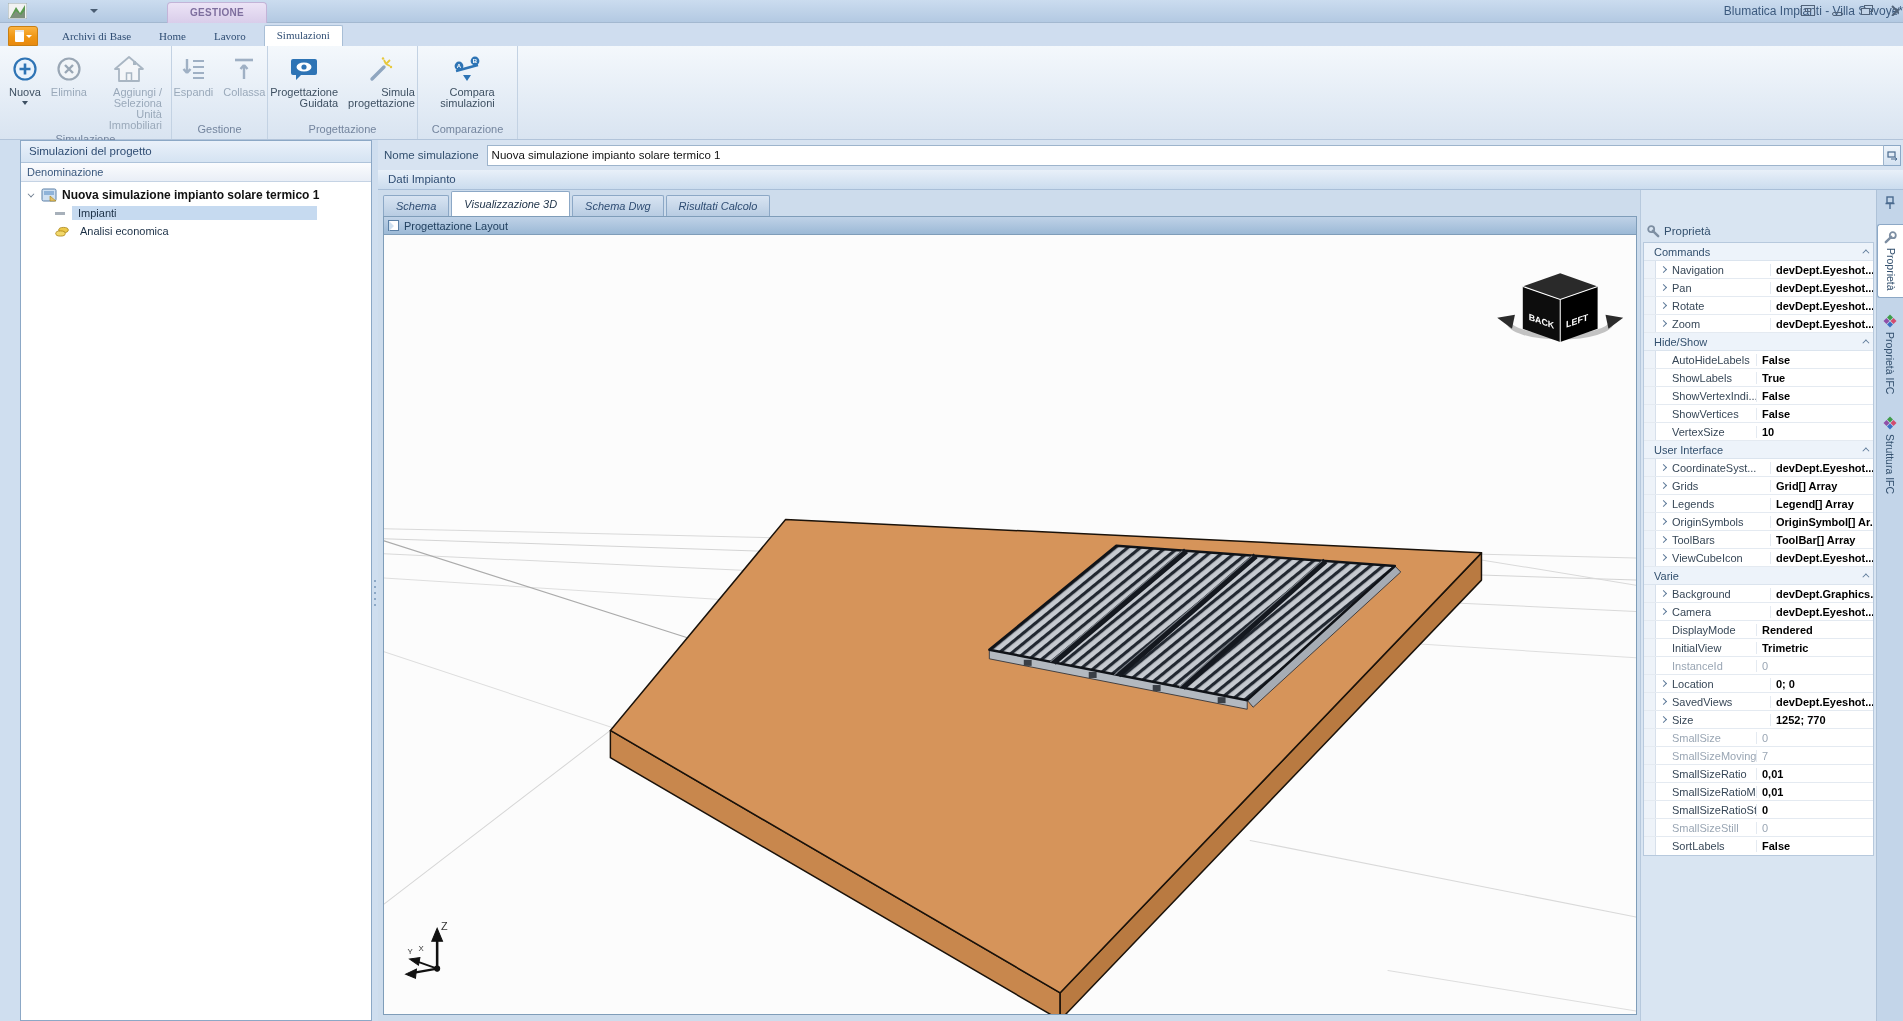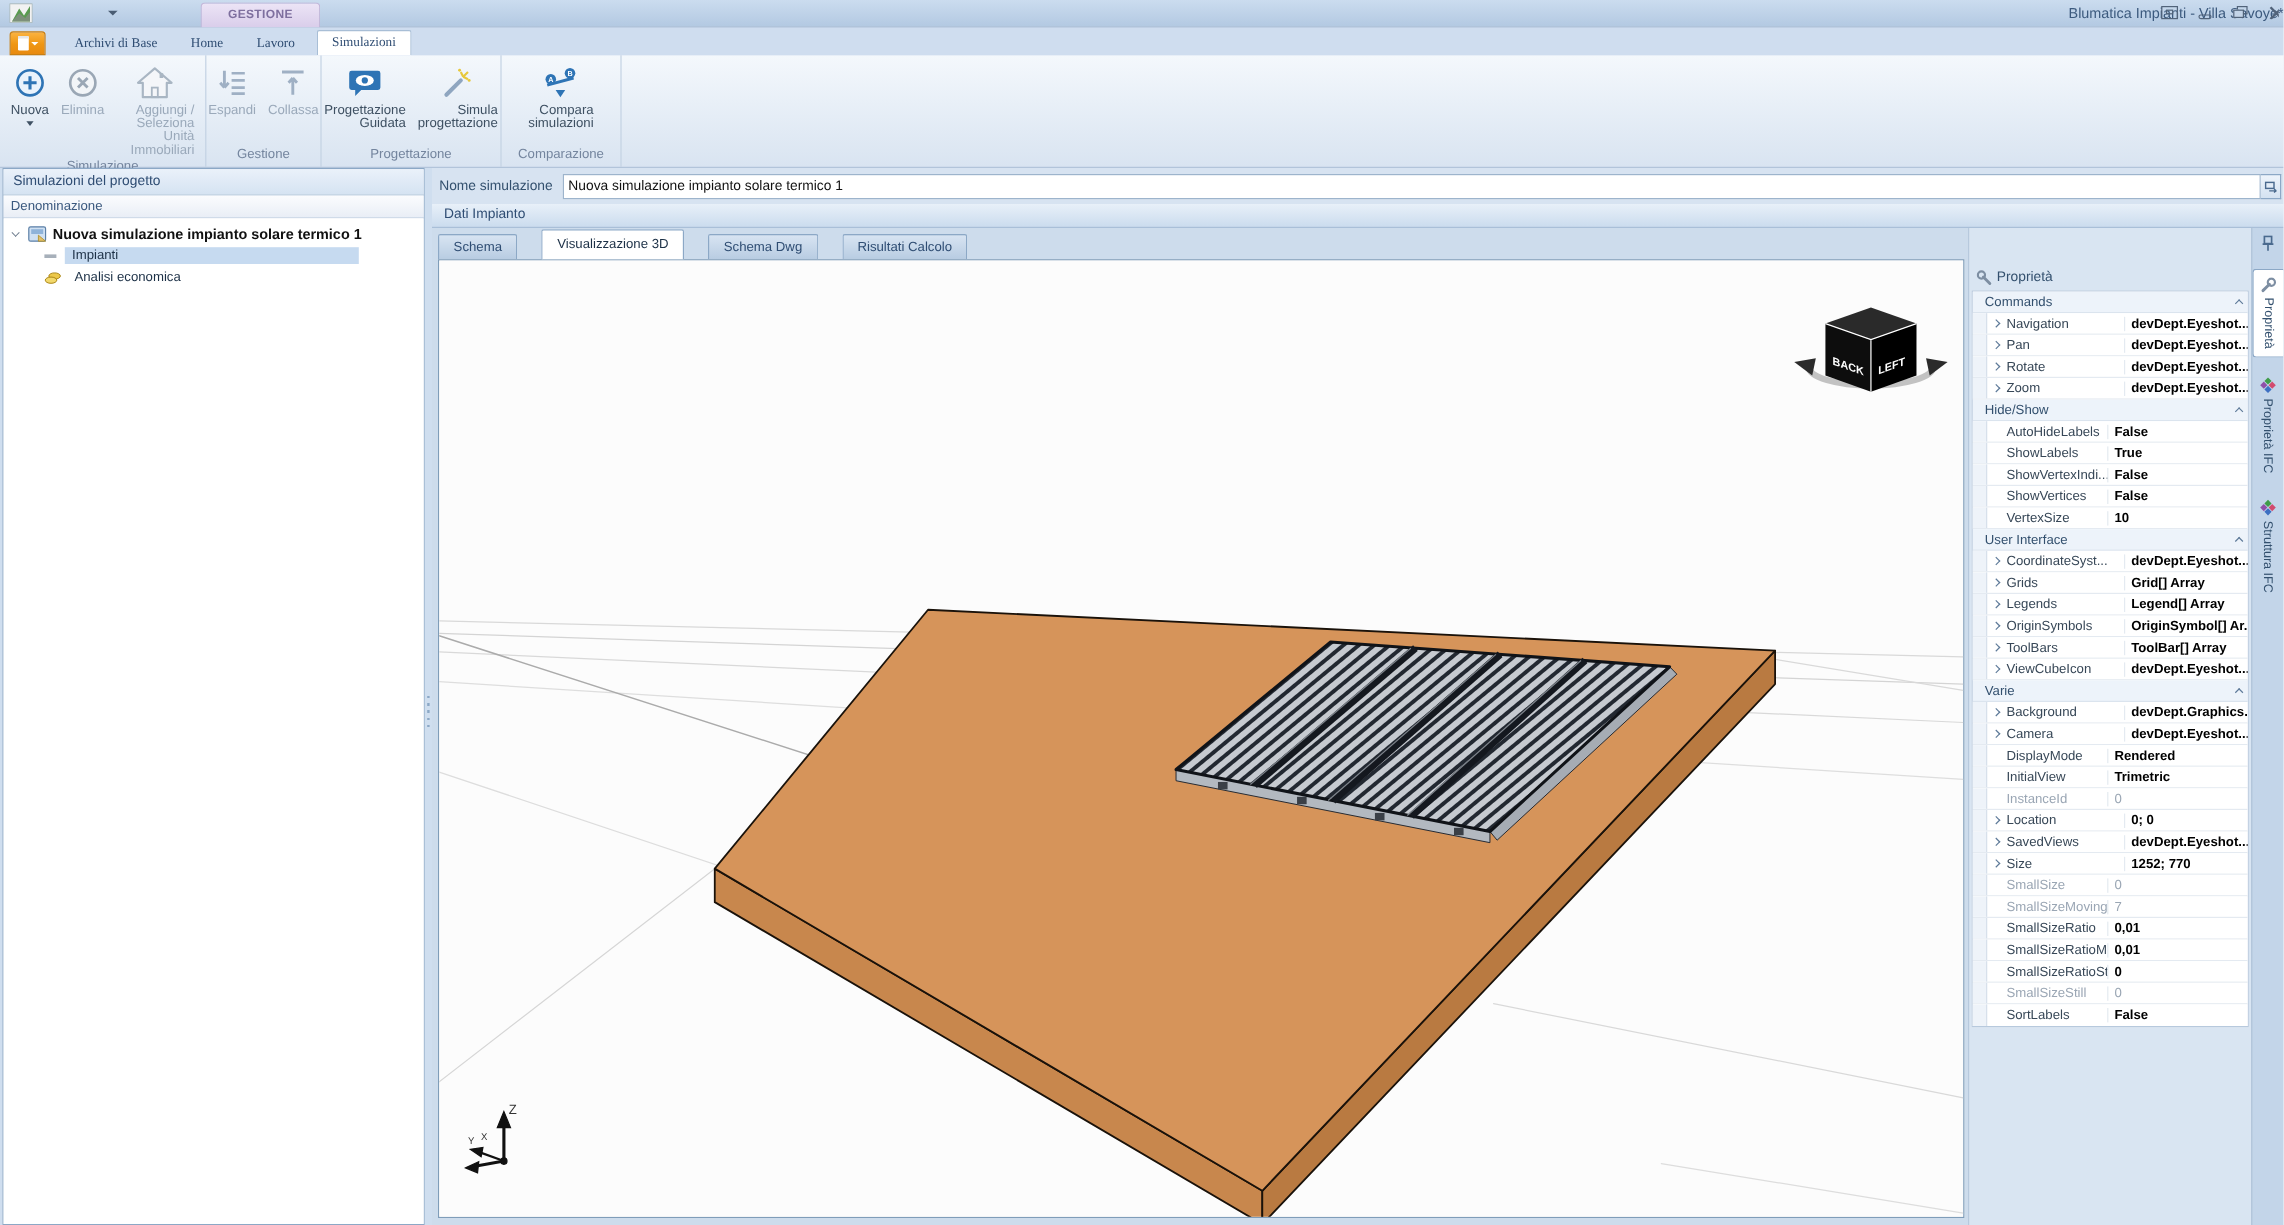--- a/index.html
+++ b/index.html
@@ -44,21 +44,21 @@
   .rbtn { display:flex; flex-direction:column; align-items:center; padding:2px 5px; }
   .rbtn .ric { height:30px; display:flex; align-items:center; justify-content:center; }
   .rbtn .rlabel { margin-top:3px; text-align:right; line-height:11px; color:#3e5062; }
   .rbtn.disabled .rlabel { color:#9aa9ba; }
   .rbtn .ddown { width:0; height:0; border:3.5px solid transparent; border-top:4px solid #3e5062; margin-top:3px; }
 
   
   .main { display:flex; height:881px; }
 
   
-  .left-panel { width:352px; margin-left:2px; background:#fff; border:1px solid #8ca8c6; display:flex; flex-direction:column; }
+  .left-panel { width:352px; margin-left:20px; background:#fff; border:1px solid #8ca8c6; display:flex; flex-direction:column; }
   .lp-caption { height:22px; background:linear-gradient(#eaf1fa,#d5e3f2); border-bottom:1px solid #aec3da;
     color:#2f4d73; line-height:21px; padding-left:8px; font-size:11.5px; }
   .lp-colhead { height:19px; background:linear-gradient(#fbfcfe,#e9eef6); border-bottom:1px solid #c5d3e4;
     color:#3a587e; line-height:18px; padding-left:6px; }
   .tree { flex:1; background:#fff; padding-top:4px; }
   .trow { height:18px; display:flex; align-items:center; }
   .texp { width:10px; height:10px; margin:0 4px 0 6px; position:relative; }
   .texp i { position:absolute; left:1px; top:1px; width:6px; height:6px; border-right:1.4px solid #6b7a8c; border-bottom:1.4px solid #6b7a8c; transform:rotate(45deg) scale(.8); display:block; }
   .ticon { width:16px; height:14px; margin-right:5px; }
   .troot-label { font-weight:bold; color:#111; font-size:12px; }
@@ -80,21 +80,21 @@
   .name-btn { width:17px; height:21px; background:linear-gradient(#eef4fb,#d4e2f1); border:1px solid #8ca8c6; border-left:none;
     display:flex; align-items:center; justify-content:center; }
   .dati-caption { height:20px; background:linear-gradient(#e8f0f9,#cbdcee); border-bottom:1px solid #a9bfd8;
     color:#2f4d73; font-size:11.5px; line-height:19px; padding-left:10px; }
   .content-row { flex:1; display:flex; min-height:0; }
 
   
   .tab-area { flex:1; display:flex; flex-direction:column; min-width:0; background:#cddcec; }
   .tabstrip { height:26px; display:flex; align-items:flex-end; padding-left:5px; }
   .dtab { height:21px; padding:0 12px; line-height:20px; color:#2f4d73; background:linear-gradient(#d8e4f2,#b8cce2);
-    border:1px solid #8ca8c6; border-bottom:none; border-radius:2px 2px 0 0; margin-right:20px; }
+    border:1px solid #8ca8c6; border-bottom:none; border-radius:2px 2px 0 0; margin-right:2px;font-style:italic; }
   .dtab.active { height:25px; line-height:24px; background:#fff; color:#1c3046; position:relative; z-index:2; }
   .canvas-box { flex:1; margin:0 3px 6px 5px; border:1px solid #7f9db9; display:flex; flex-direction:column; background:#fcfcfc; min-height:0; }
   .layout-bar { height:18px; background:linear-gradient(#bfd2e7,#9cb9d6); border-bottom:1px solid #7f9db9;
     display:flex; align-items:center; padding-left:4px; color:#203f5e; }
   .layout-bar .lyicon { width:11px; height:11px; background:#fff; border:1px solid #5a7fa5; margin-right:5px; position:relative; }
   .layout-bar .lyicon::after { content:""; position:absolute; left:0; top:0; width:0; height:0; border:5px solid transparent; border-left:5px solid #cfe0f0; }
   .scene { flex:1; min-height:0; }
   .scene svg { width:100%; height:100%; display:block; }
 
   
@@ -323,20 +323,24 @@
       <div class="content-row">
 
         <div class="tab-area">
           <div class="tabstrip">
             <div class="dtab">Schema</div>
             <div class="dtab active">Visualizzazione 3D</div>
             <div class="dtab">Schema Dwg</div>
             <div class="dtab">Risultati Calcolo</div>
           </div>
           <div class="canvas-box">
+            <div class="layout-bar">
+              <span class="lyicon"></span>
+              <span>Progettazione Layout</span>
+            </div>
             <div class="scene">
               <svg viewBox="0 0 1272 772" preserveAspectRatio="none">
                 <defs>
                   <pattern id="pvStripes" width="8" height="8" patternUnits="userSpaceOnUse" patternTransform="rotate(-38.6)">
                     <rect width="8" height="8" fill="#c6cad0"></rect>
                     <rect width="8" height="3.2" fill="#222831"></rect>
                   </pattern>
                 </defs>
 
                 <rect x="0" y="0" width="1272" height="772" fill="#fcfcfc"></rect>

